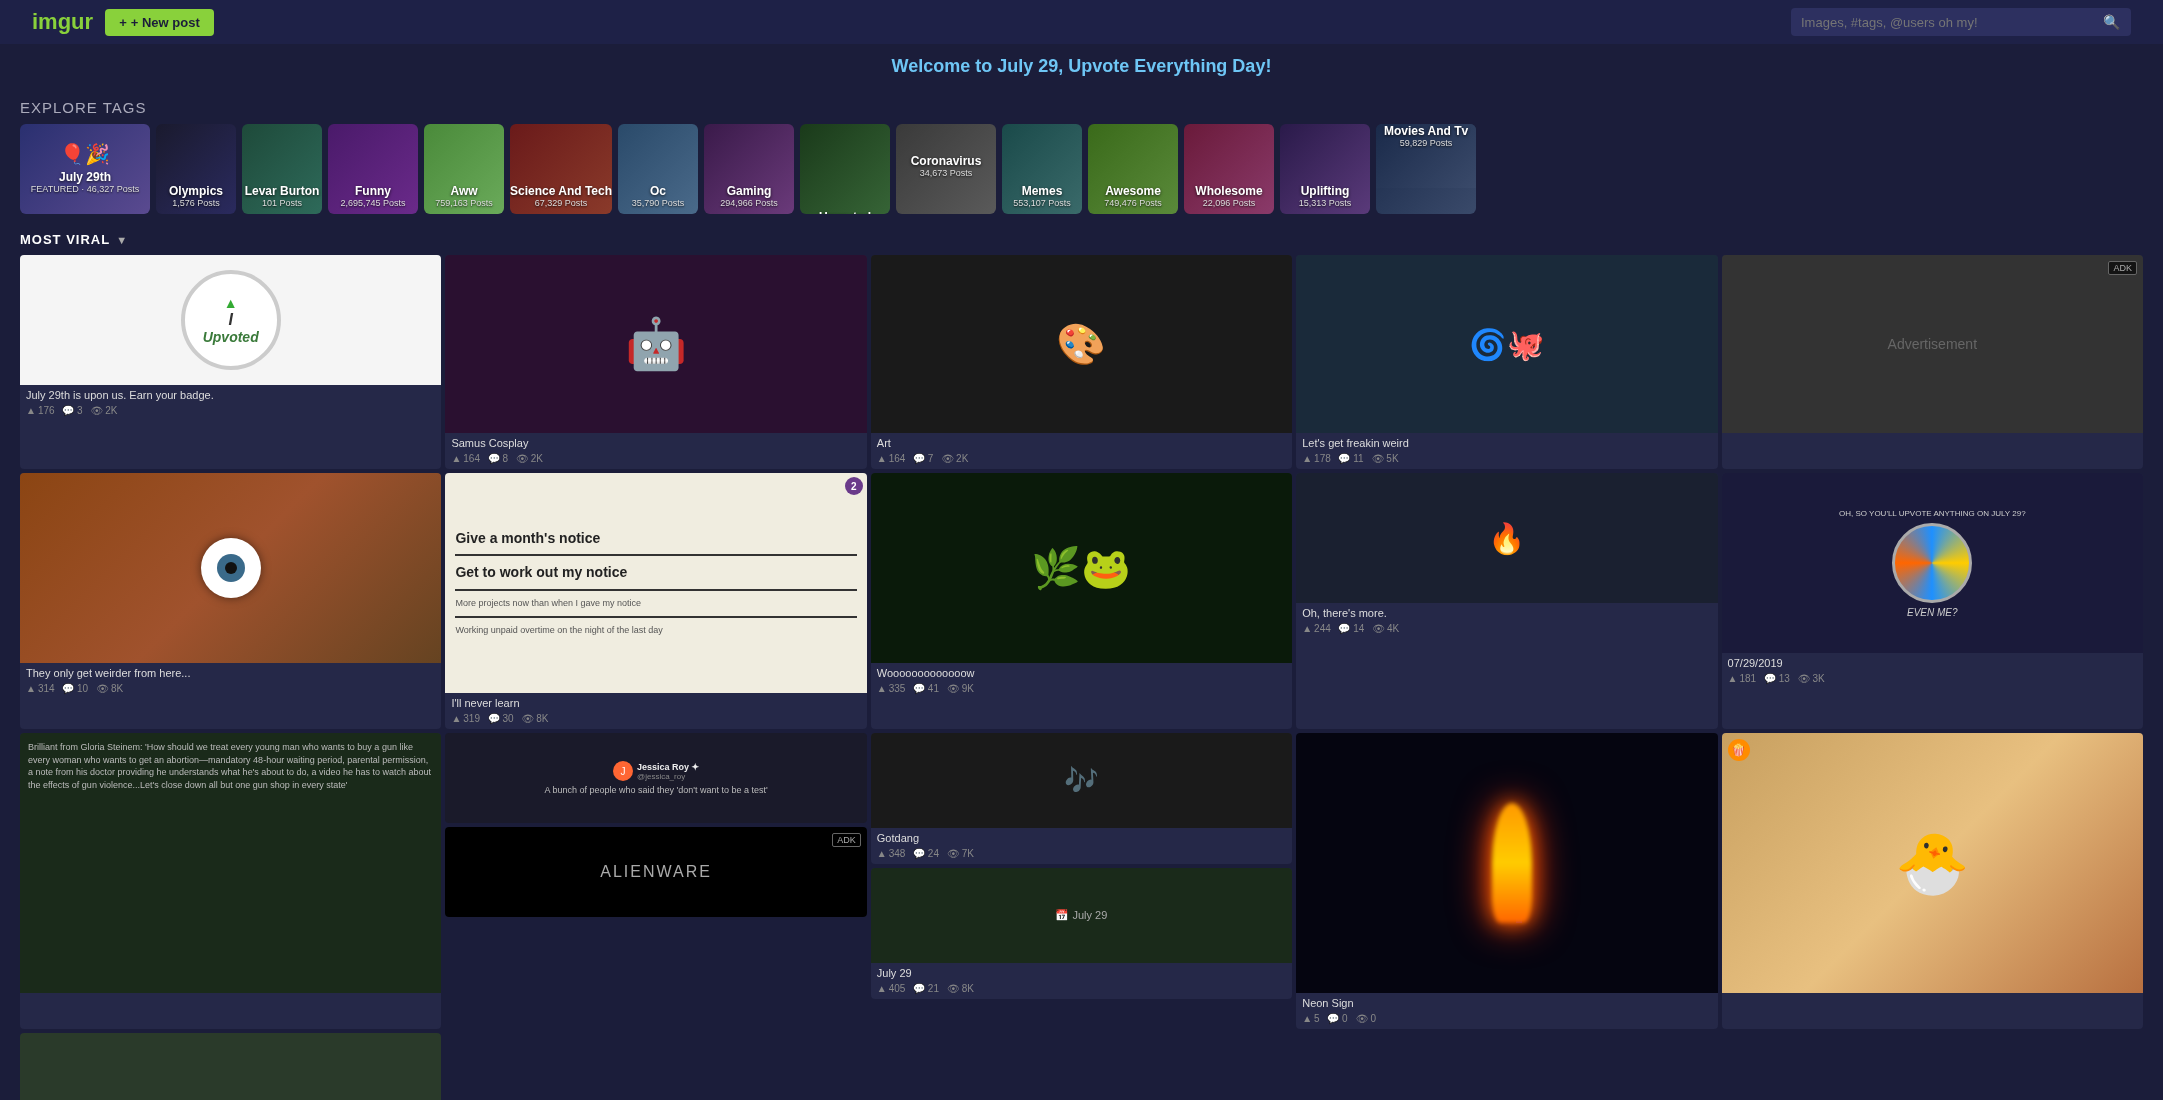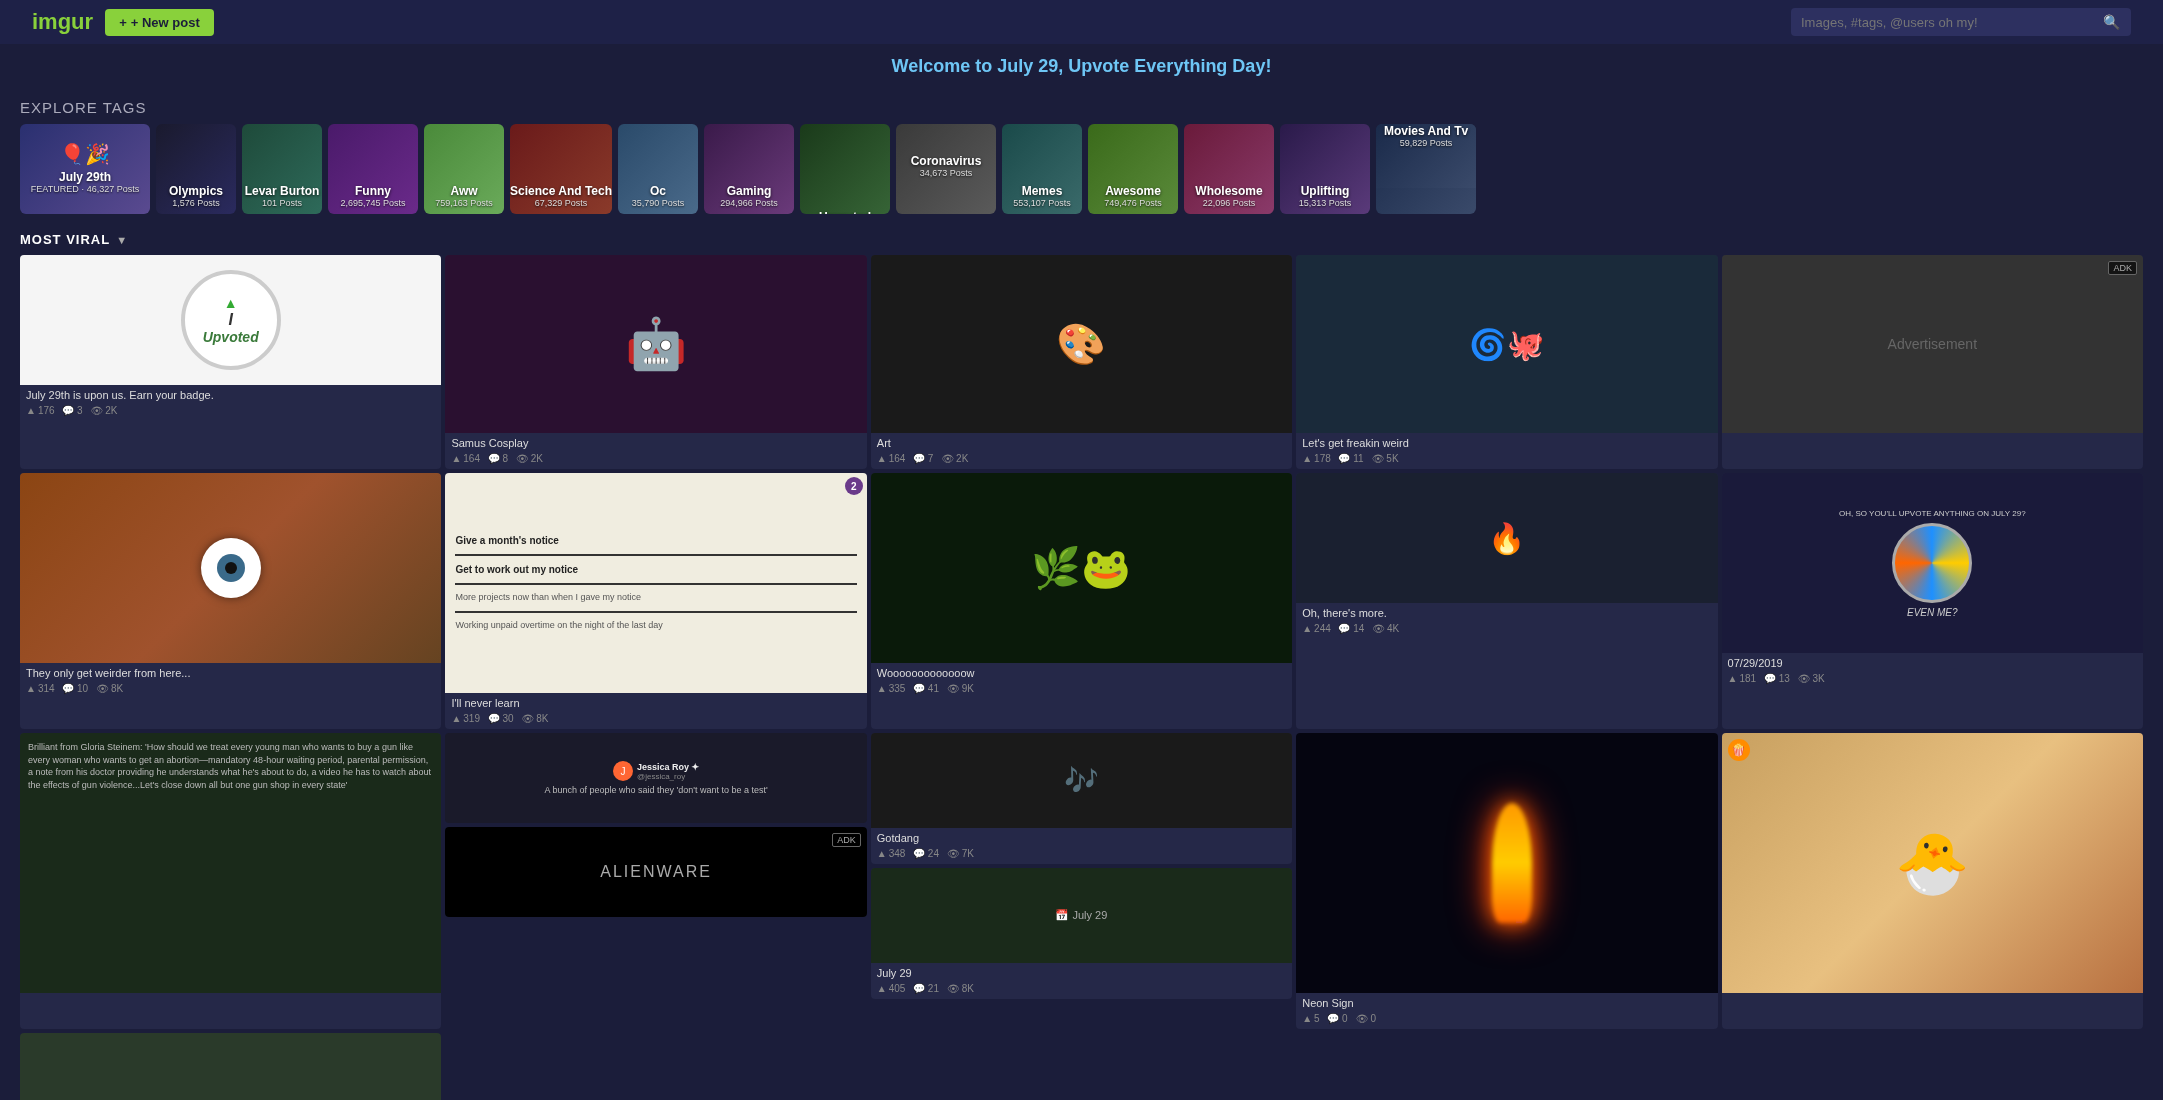--- a/index.html
+++ b/index.html
@@ -440,21 +440,21 @@
       background: #f0ede0;
       height: 220px;
       display: flex;
       flex-direction: column;
       align-items: flex-start;
       justify-content: center;
       padding: 10px;
       gap: 3px;
     }
     .notice-text {
-      font-size: 10px;
+      font-size: 14px;
       color: #222;
       font-weight: bold;
       line-height: 1.3;
     }
     .notice-sub {
       font-size: 9px;
       color: #555;
       line-height: 1.3;
     }
   </style>

